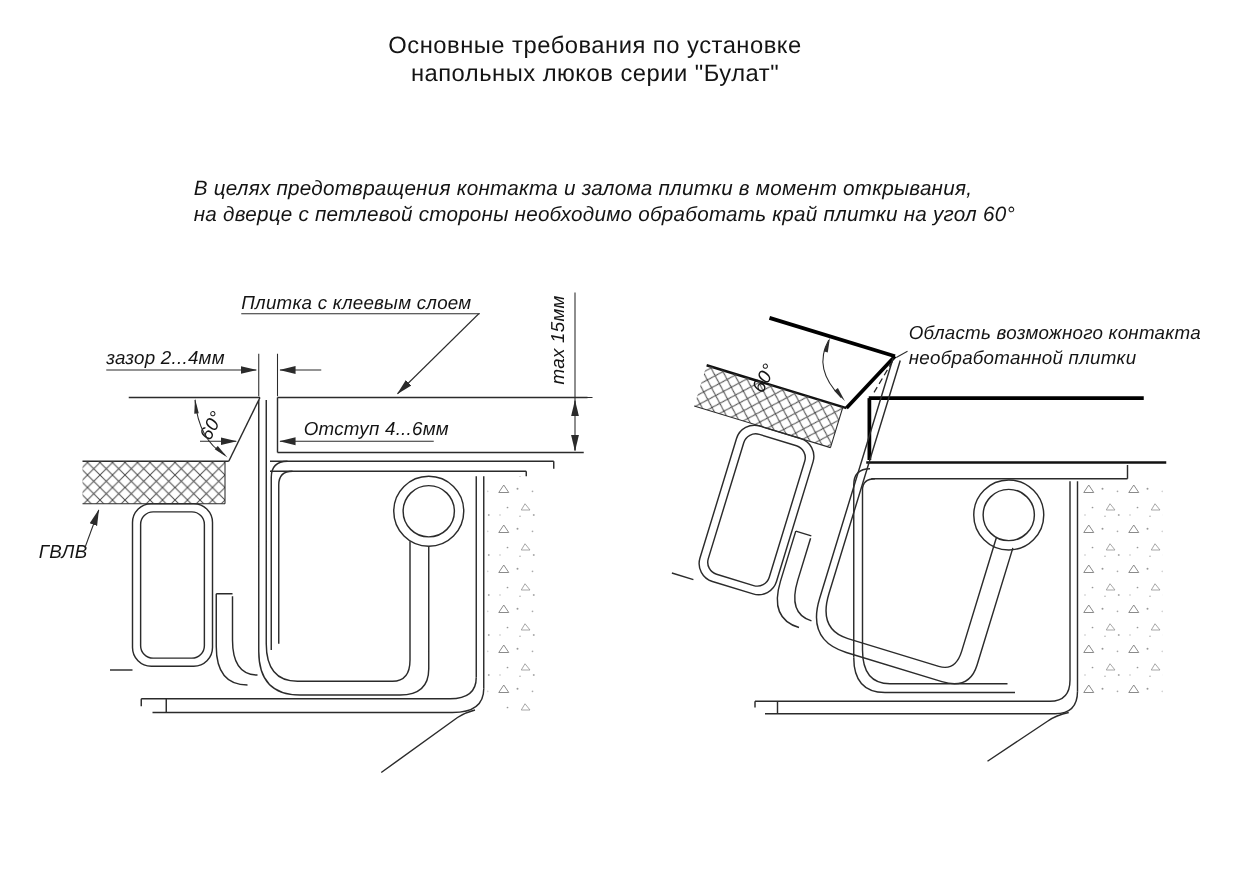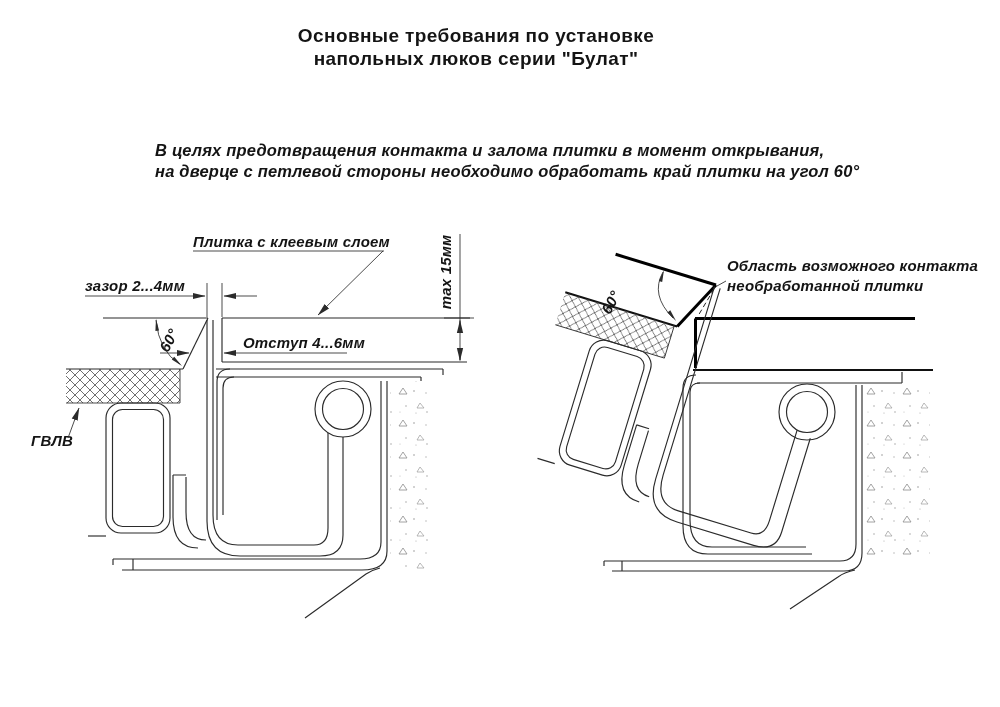--- a/index.html
+++ b/index.html
@@ -1,17 +1,17 @@
 <!DOCTYPE html>
 <html><head>
 <meta charset="utf-8">
 <style>
   html,body{margin:0;padding:0;background:#ffffff;}
   .page{width:1000px;height:707px;position:relative;background:#ffffff;overflow:hidden;
-        font-family:"Liberation Sans",sans-serif;font-weight:bold;}
+        font-family:"Liberation Sans",sans-serif;}
   svg{display:block;}
   text{fill:#141414;}
   .t-title{font-size:19px;letter-spacing:.4px;}
   .t-note{font-size:16.5px;font-style:italic;letter-spacing:.2px;}
   .t-lbl{font-size:15px;font-style:italic;letter-spacing:.2px;}
   .ln{stroke:#2b2b2b;stroke-width:1.15;fill:none;}
   .ln2{stroke:#2b2b2b;stroke-width:0.85;fill:none;}
   .md{stroke:#111;stroke-width:2;fill:none;}
   .thk{stroke:#000;stroke-width:3;fill:none;}
   .dash{stroke:#222;stroke-width:1;fill:none;stroke-dasharray:5 3;}

